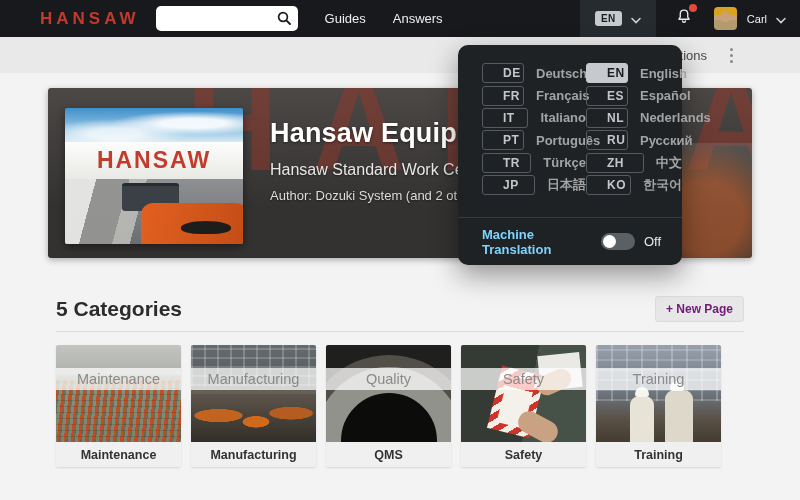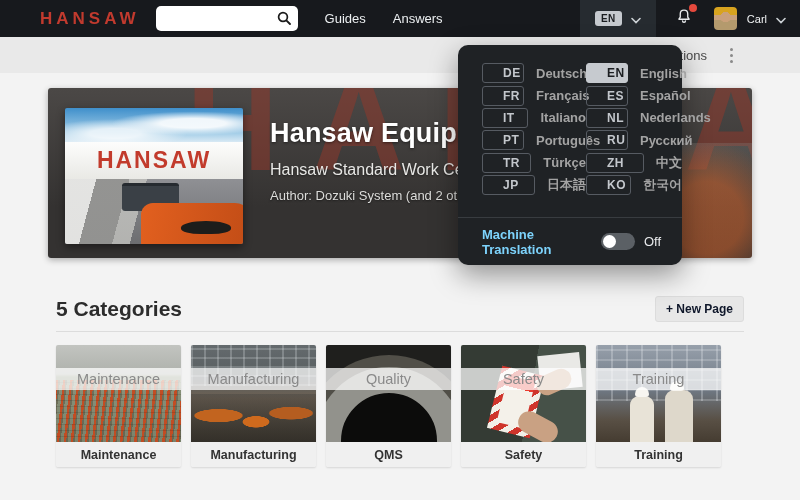--- a/index.html
+++ b/index.html
@@ -163,21 +163,21 @@
     border-radius:50%; background:#fff;
   }
   .mt-state { font-size:13px; color:#e8eaec; margin-left:9px; }
 
   
   .cats { position:absolute; left:56px; top:296px; width:688px; z-index:2; }
   .cats-head { display:flex; align-items:center; justify-content:space-between;gap:25px; }
   .cats-title { font-size:21px; font-weight:700; color:#2c2c2c; }
   .new-page-btn {
     background:#e7e7e7; border:1px solid #dcdcdc; border-radius:3px;
-    font-size:12px; color:#0f172a; padding:5px 10px; cursor:pointer;
+    font-size:12px; color:#701a75; padding:5px 10px; cursor:pointer;
     font-family:"Liberation Sans", sans-serif; font-weight:600;text-align:center;
   }
   .cats-divider { height:1px; background:#dcdcdc; margin-top:9px; }
   .card-row { display:flex; gap:10px; margin-top:13px; }
   .card {
     width:125px; background:#f0f0f0; cursor:pointer;
     box-shadow:0 1px 2px rgba(0,0,0,0.12); border-radius:2px; overflow:hidden;
   }
   .scene { position:relative; height:97px; overflow:hidden; }
   .banner {

